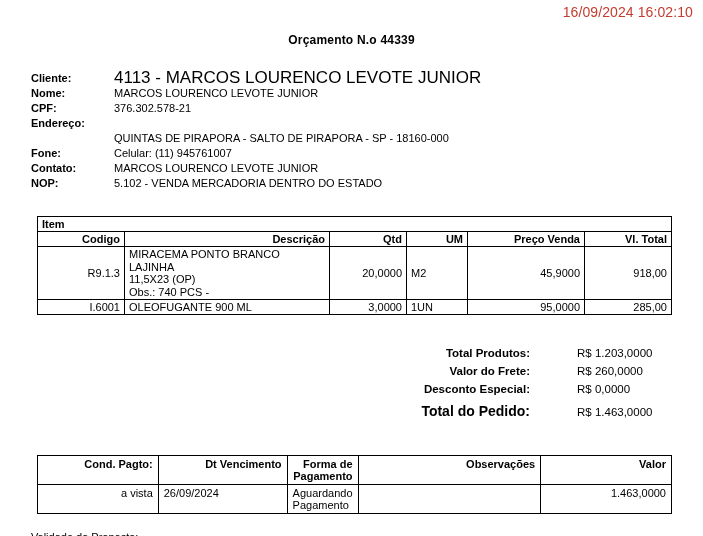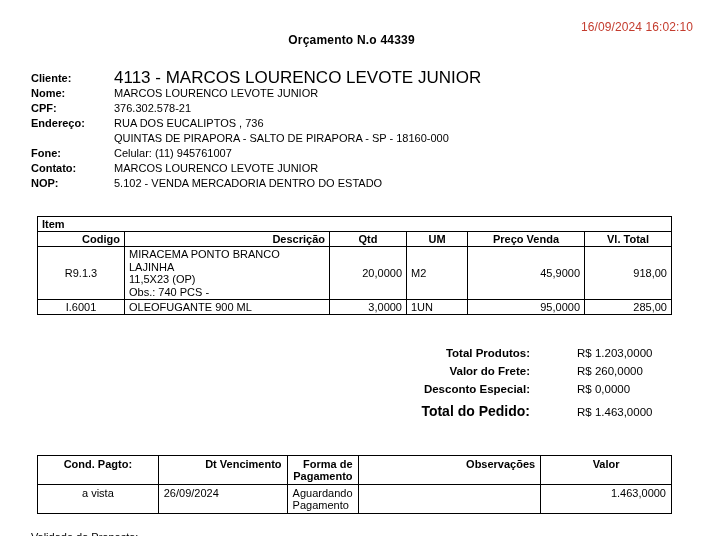--- a/index.html
+++ b/index.html
@@ -18,23 +18,23 @@
   }
   .page {
     position: relative;
     width: 703px;
     height: 536px;
     background: #ffffff;
     box-sizing: border-box;
   }
   .timestamp {
     position: absolute;
-    top: 20px;
+    top: 4px;
     right: 10px;
-    font-size: 12px;
+    font-size: 14px;
     color: #c43c2e;
     letter-spacing: 0.1px;
     font-family: "Liberation Sans", sans-serif;
   }
   .doc-title {
     text-align: center;
     font-weight: bold;
     font-size: 12px;
     padding-top: 33px;
     letter-spacing: 0.2px;
@@ -83,21 +83,21 @@
     font-weight: bold;
     font-size: 11px;
     padding: 2px 0;
   }
   thead th {
     font-weight: bold;
     text-align: right;
     padding: 2px 5px;
     font-size: 11px;
   }
-  th.c, td.c { text-align: center; }
+  th.c, td.c { text-align: right; }
   th.r, td.r { text-align: right; }
   .col-cod { width: 78px; }
   .col-desc { }
   .col-qtd { width: 68px; }
   .col-um { width: 52px; }
   .col-pv { width: 108px; }
   .col-vt { width: 78px; }
   td.pad-v { padding-top: 3px; padding-bottom: 3px; }
   .desc-line { line-height: 12.5px; }
 
@@ -168,21 +168,20 @@
     <div class="hdr-row">
       <div class="hdr-label">Nome:</div>
       <div class="hdr-value">MARCOS LOURENCO LEVOTE JUNIOR</div>
     </div>
     <div class="hdr-row">
       <div class="hdr-label">CPF:</div>
       <div class="hdr-value">376.302.578-21</div>
     </div>
     <div class="hdr-row">
       <div class="hdr-label">Endereço:</div>
-      <div class="hdr-value">RUA DOS EUCALIPTOS , 736</div>
     </div>
     <div class="hdr-row cont">
       <div class="hdr-label"></div>
       <div class="hdr-value">QUINTAS DE PIRAPORA - SALTO DE PIRAPORA - SP - 18160-000</div>
     </div>
     <div class="hdr-row">
       <div class="hdr-label">Fone:</div>
       <div class="hdr-value">Celular: (11) 945761007</div>
     </div>
     <div class="hdr-row">

